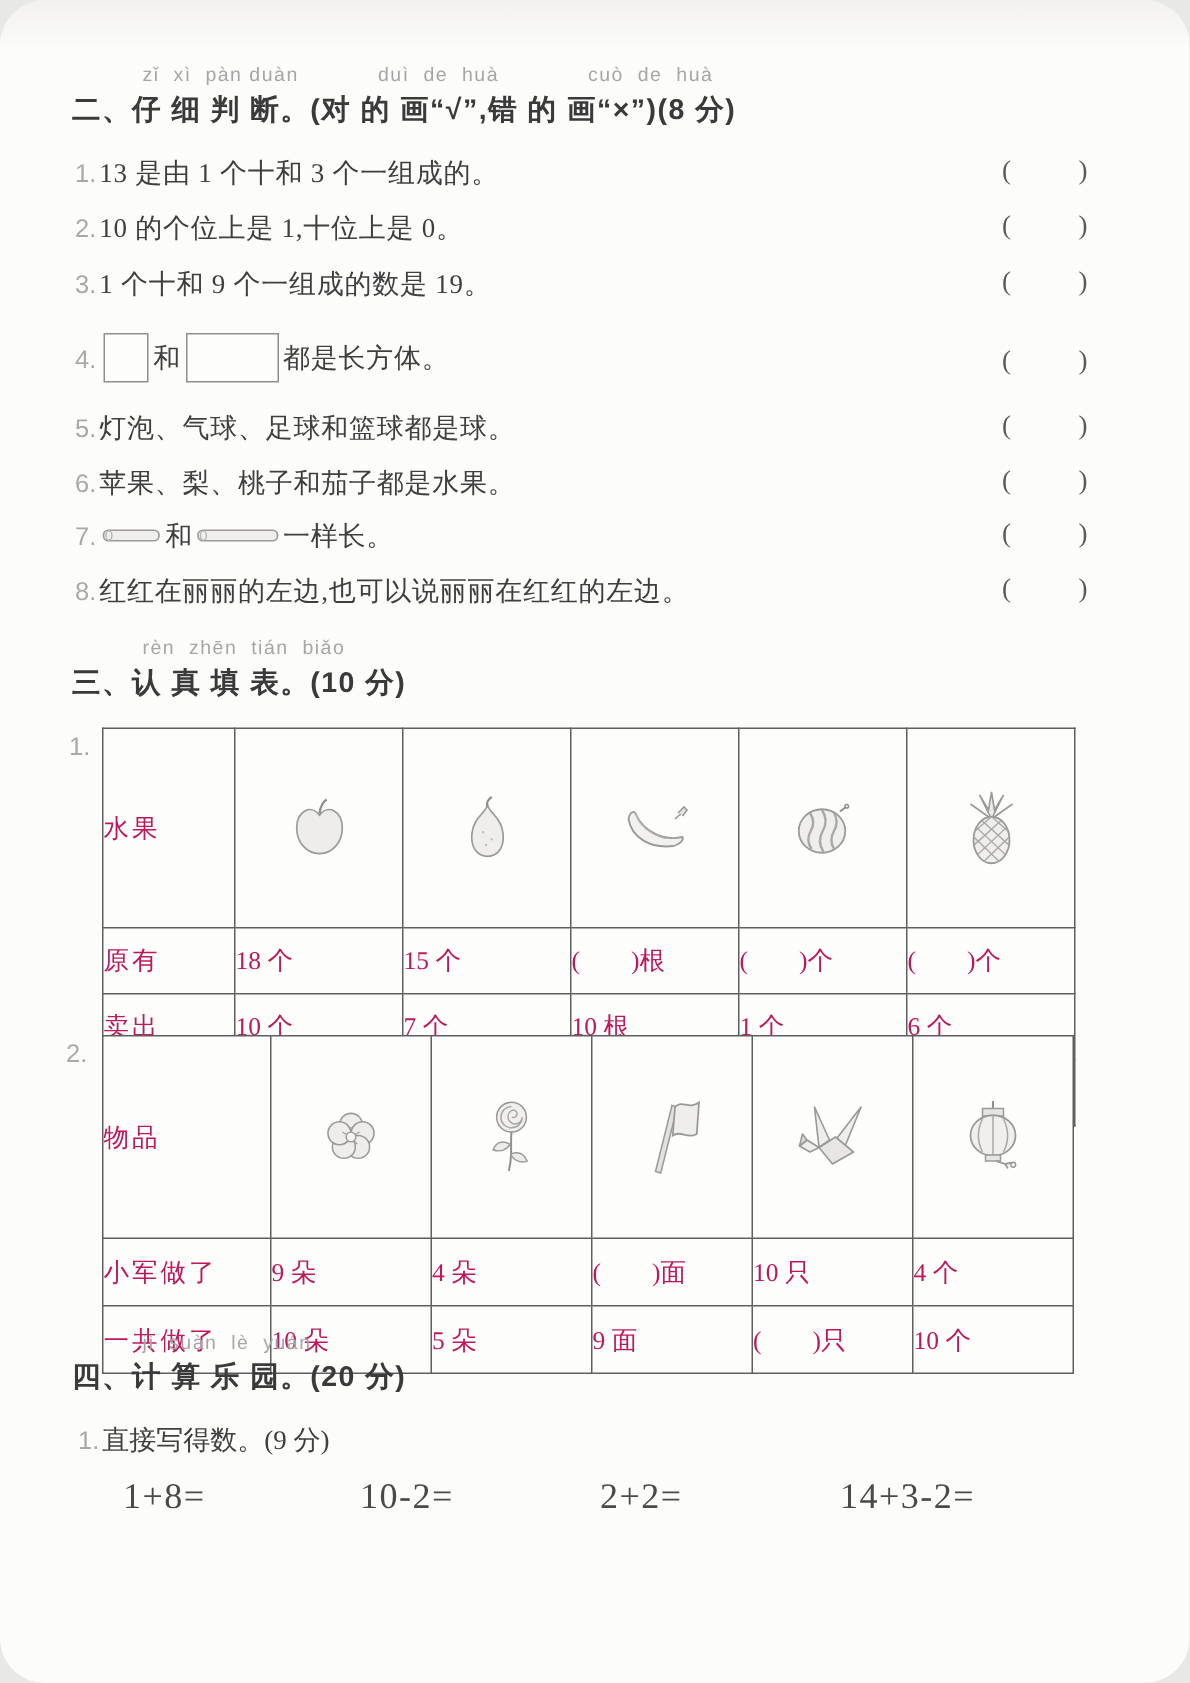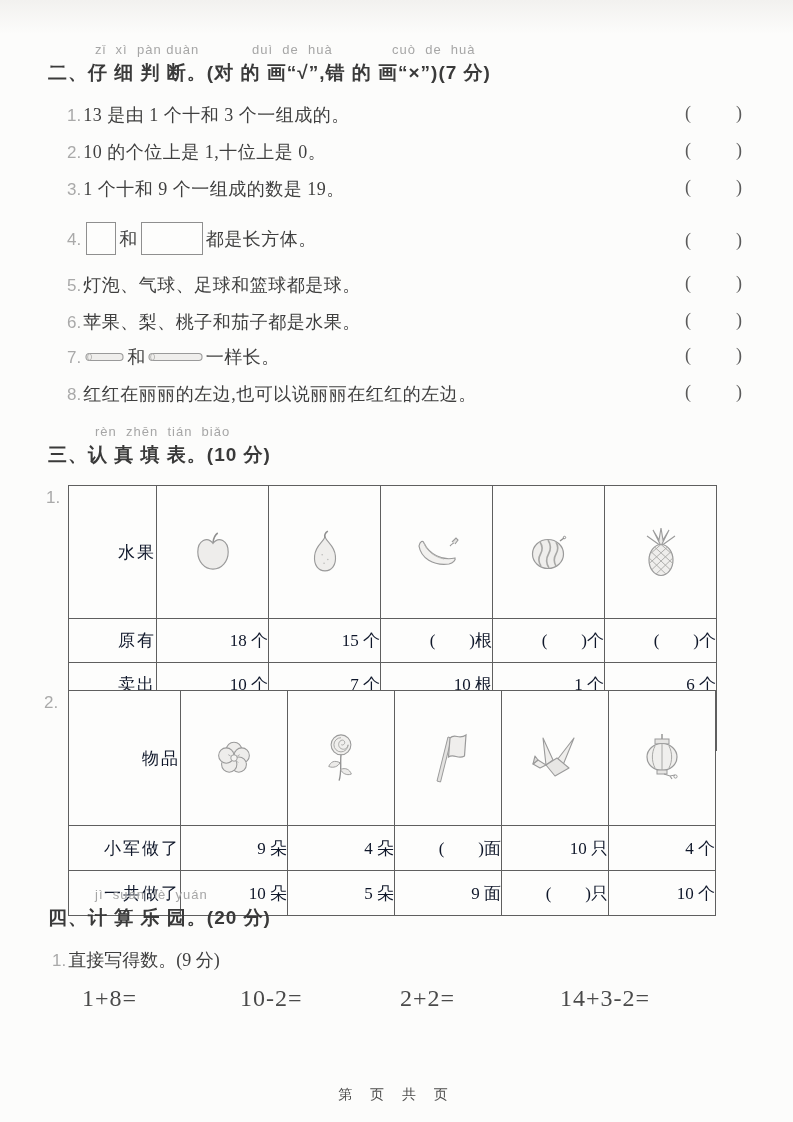--- a/index.html
+++ b/index.html
@@ -5,57 +5,58 @@
   * { margin:0; padding:0; box-sizing:border-box; }
   html,body { background:#e8e8e6; }
   .page {
     position:relative;
     width:793px; height:1122px;
     margin:0 auto;
     background:linear-gradient(180deg,#f2f1ef 0,#fcfcfb 34px,#fcfcfb 100%);
     font-family:"Liberation Serif", serif;
     color:#3f3f3f;
     overflow:hidden;
+    border-radius:30px;
   }
   .abs { position:absolute; }
   .pinyin {
     font-family:"Liberation Sans", sans-serif;
     font-size:13px; color:#a6a6a6; letter-spacing:1px;
     white-space:pre;
   }
   .sec-title {
     font-family:"Liberation Sans", sans-serif;
     font-size:19px; font-weight:700; color:#3a3a3a;
     letter-spacing:1px; white-space:pre;
   }
   .item-num {
     font-family:"Liberation Sans", sans-serif;
     font-size:17px; color:#a9a9a9; margin-right:2px;
   }
-  .judge-item { position:absolute; left:50px; width:700px; font-size:18px;margin-left:17px; }
+  .judge-item { position:absolute; left:50px; width:700px; font-size:18px; }
   .judge-text { color:#3f3f3f; letter-spacing:0.5px; }
   .answer {
     position:absolute; left:618px; top:0;
     font-size:18px; color:#5a5a5a; white-space:pre;
   }
   .shape-square {
     display:inline-block; width:30px; height:33px;
     border:1px solid #8f8f8f; vertical-align:middle; margin:0 3px 4px 3px;
     background:#fdfdfc;
   }
   .shape-rect {
     display:inline-block; width:62px; height:33px;
     border:1px solid #8f8f8f; vertical-align:middle; margin:0 3px 4px 3px;
     background:#fdfdfc;
   }
   .stick { vertical-align:middle; margin:0 2px 3px 2px; }
   table { border-collapse:collapse; table-layout:fixed; background:#fdfdfc; }
   td {
-    border:1.4px solid #5f5f5f; text-align:right; vertical-align:middle;
-    font-size:17px; color:#0f172a; white-space:pre; overflow:hidden;
+    border:1.4px solid #5f5f5f; text-align:left; vertical-align:middle;
+    font-size:17px; color:#be185d; white-space:pre; overflow:hidden;
   }
   .t-label { letter-spacing:2px; }
   .math-grid {
     position:absolute; left:82px; width:660px;
     display:grid; grid-template-columns:158px 160px 160px 1fr;
     font-size:24px; color:#4a4a4a; letter-spacing:1px;
   }
   .footer {
     position:absolute; left:0; top:1086px; width:100%;
     text-align:center; font-family:"Liberation Sans", sans-serif;
@@ -64,21 +65,21 @@
   .icon svg { display:block; margin:0 auto; }
 </style>
 </head>
 <body>
 
 <div class="page">
 
   <span class="abs pinyin" style="left:95px; top:42px">zǐ  xì  pàn duàn</span>
   <span class="abs pinyin" style="left:252px; top:42px">duì  de  huà</span>
   <span class="abs pinyin" style="left:392px; top:42px">cuò  de  huà</span>
-  <div class="abs sec-title" style="left:48px; top:60px">二、仔 细 判 断。(对 的 画“√”,错 的 画“×”)(7 分)</div>
+  <div class="abs sec-title" style="left:48px; top:60px">二、仔 细 判 断。(对 的 画“√”,错 的 画“×”)(8 分)</div>
 
   <div class="judge-item" style="top:103px">
     <span class="item-num">1.</span><span class="judge-text">13 是由 1 个十和 3 个一组成的。</span>
     <span class="answer">(          )</span>
   </div>
 
   <div class="judge-item" style="top:140px">
     <span class="item-num">2.</span><span class="judge-text">10 的个位上是 1,十位上是 0。</span>
     <span class="answer">(          )</span>
   </div>
@@ -304,15 +305,14 @@
     <span class="item-num">1.</span><span>直接写得数。(9 分)</span>
   </div>
 
   <div class="math-grid" style="top:985px">
     <span>1+8=</span>
     <span>10-2=</span>
     <span>2+2=</span>
     <span>14+3-2=</span>
   </div>
 
-  <div class="footer">第 页 共 页</div>
 
 </div>
 
 </body></html>

